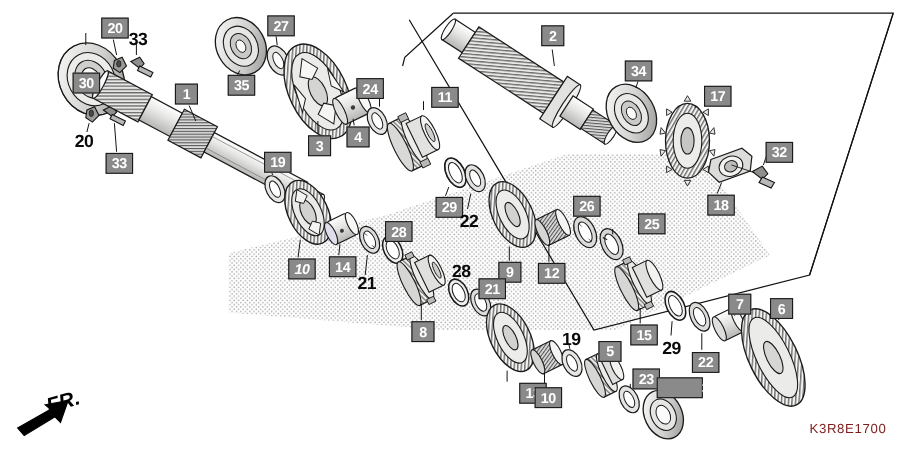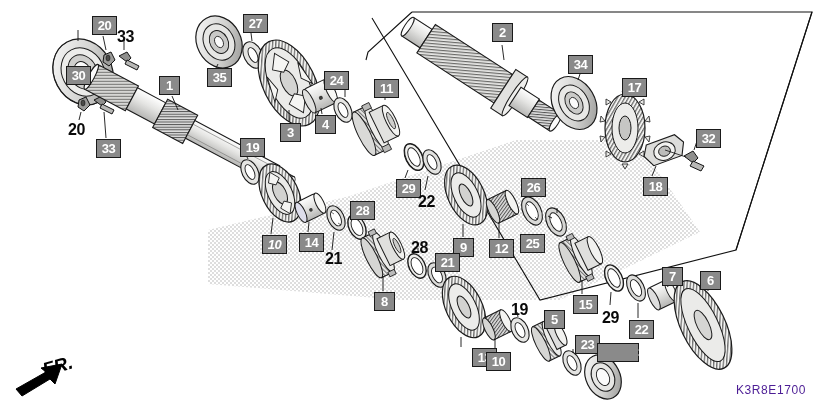--- a/index.html
+++ b/index.html
@@ -23,21 +23,21 @@
   .lbl.w2{width:25px;}
   
   .plain{
     position:absolute;color:#0a0a0a;
     font-family:"Liberation Sans",sans-serif;
     font-size:16px;font-weight:700;letter-spacing:-0.5px;
     line-height:16px;white-space:nowrap;
   }
   #code{
     position:absolute;right:16px;bottom:14px;
-    color:#4c1d95;font-size:12px;font-family:"Liberation Sans",sans-serif;
+    color:#7f1d1d;font-size:12px;font-family:"Liberation Sans",sans-serif;
     letter-spacing:0.6px;
   }
   #frlabel{
     position:absolute;left:40px;top:360px;
     font-size:19px;font-weight:700;font-style:italic;
     color:#000;font-family:"Liberation Sans",sans-serif;
     transform:rotate(-16deg);transform-origin:left top;
   }
 </style>
 </head>
@@ -482,31 +482,31 @@
     </g>
   </svg>
 
   <div class="lbl w2" style="left:66px;top:30px;margin-top:36px;">30</div>
   <div class="lbl w2" style="left:92px;top:16px;">20</div>
   <div class="lbl w2" style="left:243px;top:14px;text-align:center;">27</div>
   <div class="lbl w2" style="left:207px;top:68px;">35</div>
   <div class="lbl" style="left:159px;top:76px;">1</div>
   <div class="lbl" style="left:492px;top:23px;">2</div>
   <div class="lbl w2" style="left:568px;top:55px;">34</div>
-  <div class="lbl w2" style="left:622px;top:78px;">17</div>
+  <div class="lbl w2" style="left:640px;top:78px;">17</div>
   <div class="lbl w2" style="left:324px;top:71px;">24</div>
-  <div class="lbl w2" style="left:374px;top:79px;">11</div>
+  <div class="lbl w2" style="left:392px;top:79px;">11</div>
   <div class="lbl w2" style="left:696px;top:129px;">32</div>
   <div class="lbl" style="left:280px;top:123px;">3</div>
   <div class="lbl" style="left:315px;top:115px;">4</div>
   <div class="lbl w2" style="left:643px;top:177px;">18</div>
   <div class="lbl w2" style="left:240px;top:138px;">19</div>
   <div class="lbl w2" style="left:396px;top:179px;">29</div>
   <div class="lbl w2" style="left:521px;top:178px;text-align:center;">26</div>
-  <div class="lbl w2" style="left:520px;top:194px;margin-top:40px;">25</div>
+  <div class="lbl w2" style="left:580px;top:194px;">25</div>
   <div class="lbl w2" style="left:262px;top:235px;font-style:italic;">10</div>
   <div class="lbl w2" style="left:299px;top:233px;">14</div>
   <div class="lbl w2" style="left:350px;top:201px;">28</div>
   <div class="lbl" style="left:453px;top:238px;">9</div>
   <div class="lbl w2" style="left:489px;top:239px;">12</div>
   <div class="lbl" style="left:374px;top:292px;">8</div>
   <div class="lbl w2" style="left:435px;top:253px;">21</div>
   <div class="lbl w2" style="left:573px;top:295px;">15</div>
   <div class="lbl" style="left:662px;top:267px;">7</div>
   <div class="lbl" style="left:700px;top:271px;">6</div>

